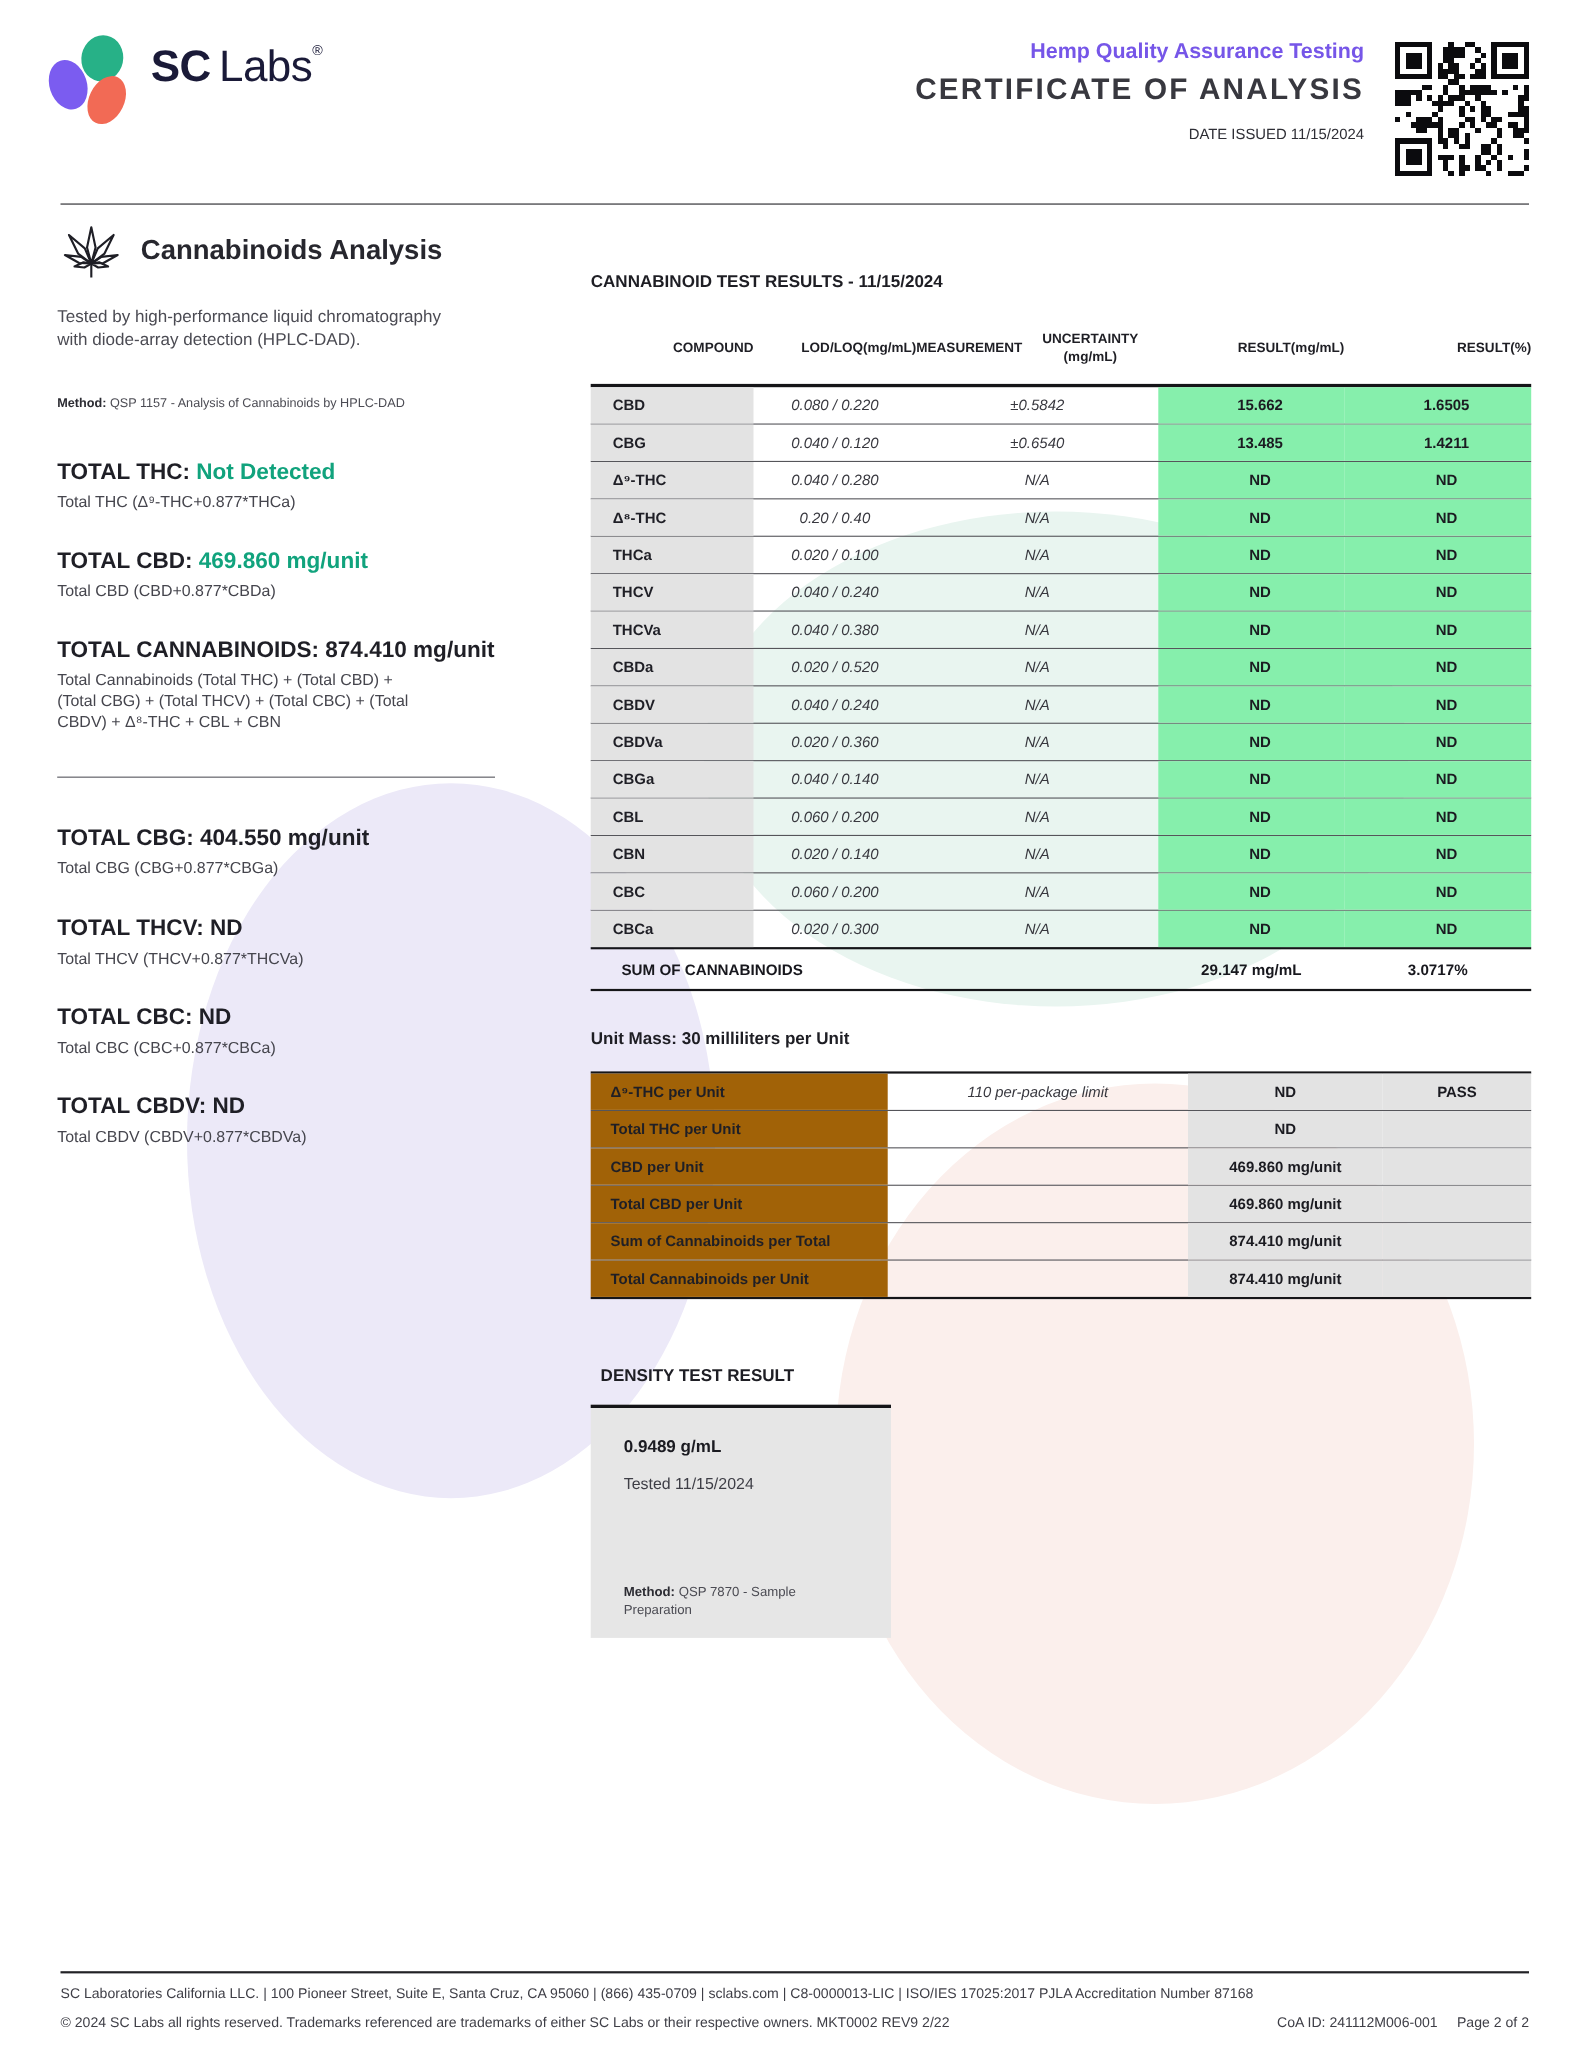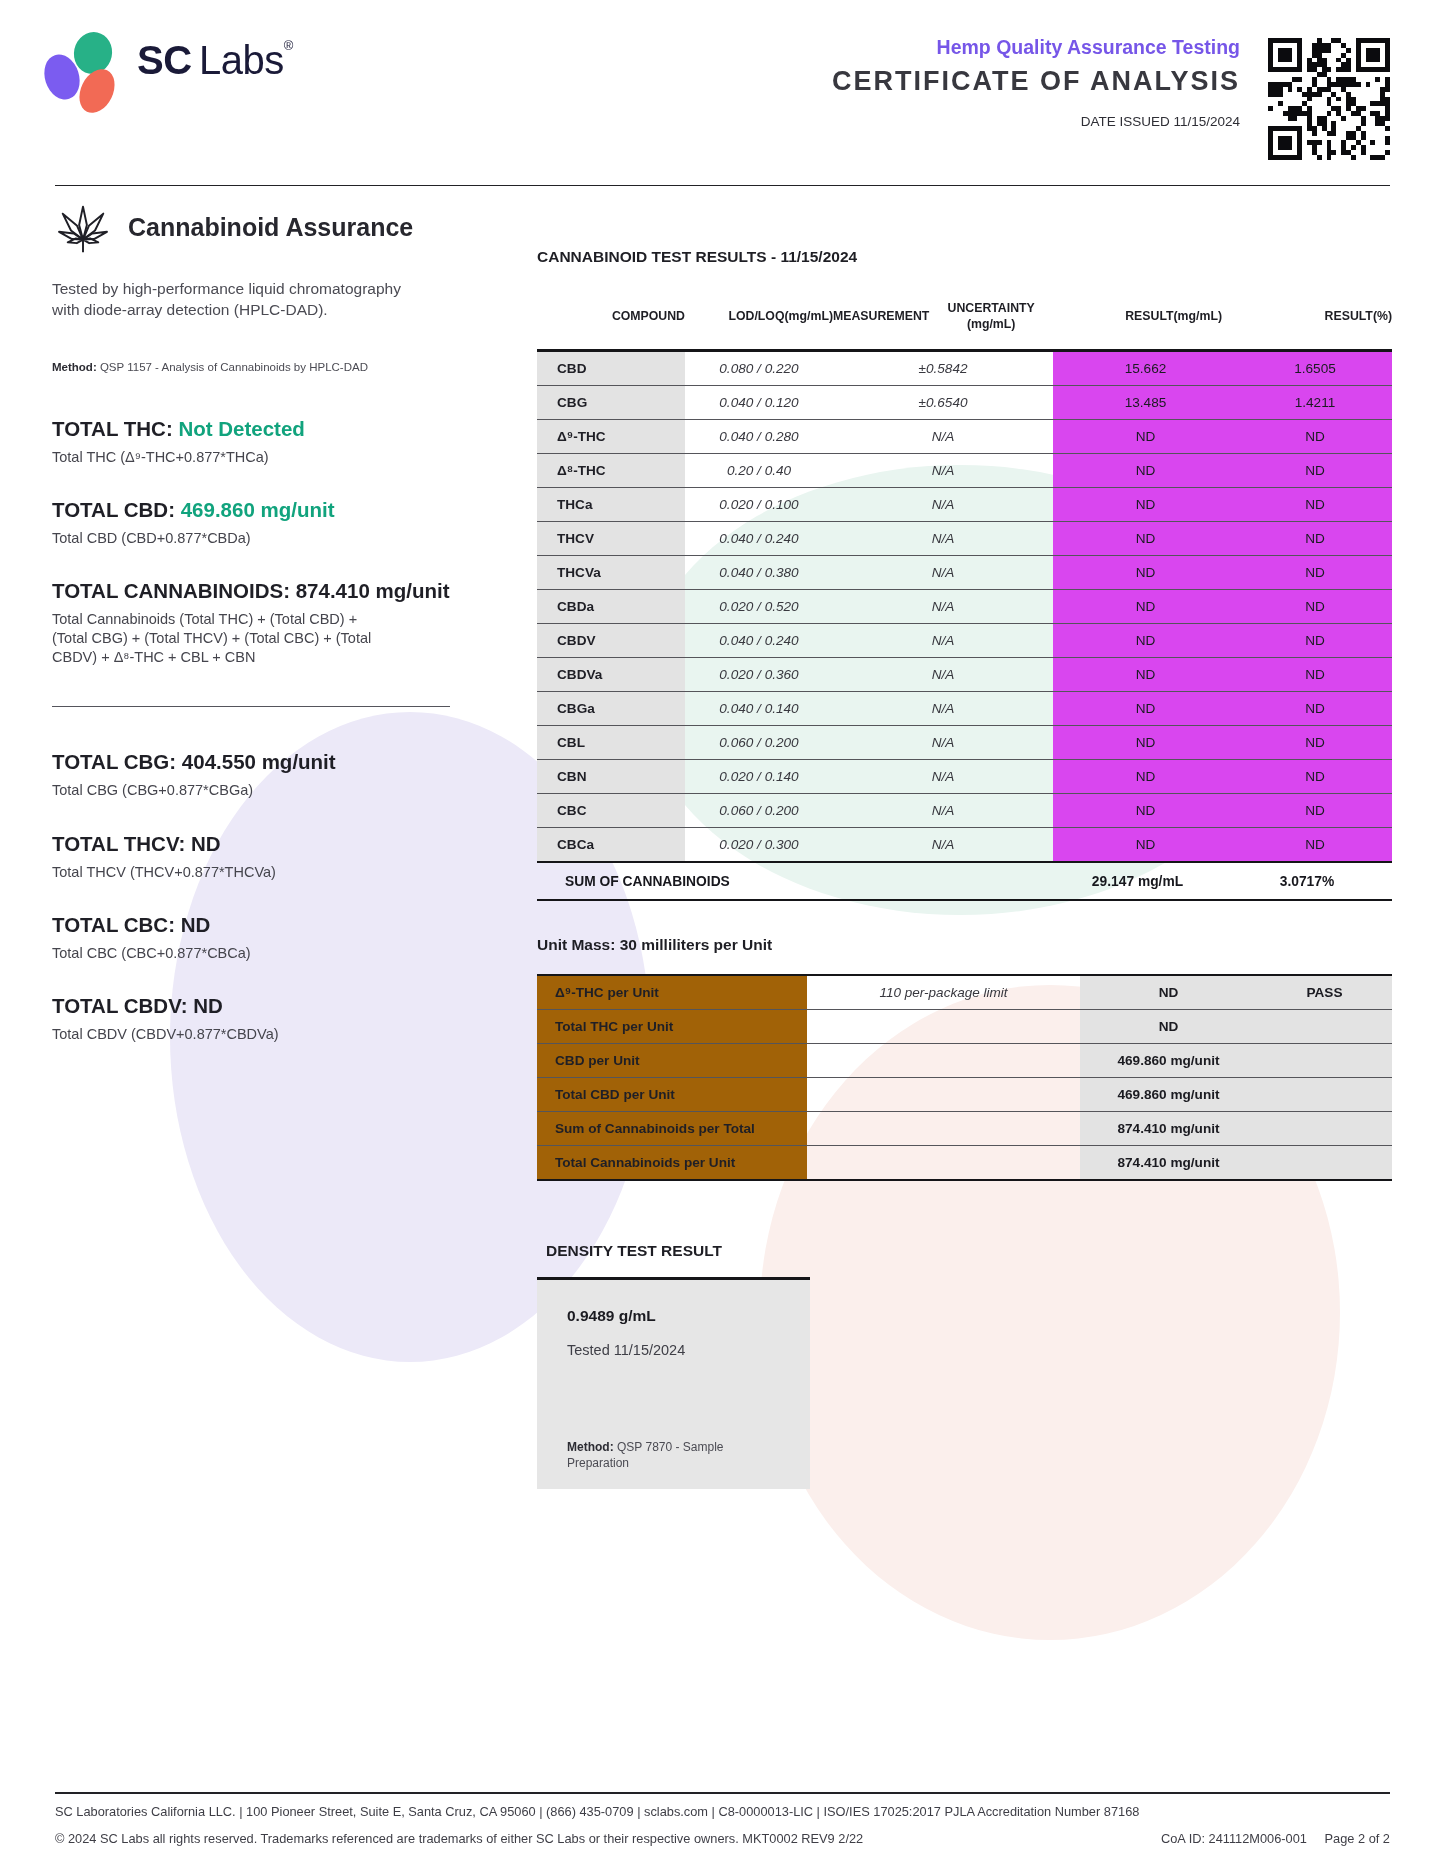--- a/index.html
+++ b/index.html
@@ -51,21 +51,21 @@
   .rtable{left:537px;top:292px;width:855px;}
   .grid-row{display:grid;grid-template-columns:148px 148px 220px 169px 170px;}
   .rhead{border-bottom:3px solid #151518;}
   .hcell{display:flex;flex-direction:row;justify-content:flex-end;align-items:center;
          padding-bottom:7px;height:50px;font-size:12.3px;font-weight:700;color:#1e1e24;line-height:1.28;text-align:center;}
   .drow{border-bottom:1.4px solid #55555a;height:33px;}
   .drow:last-of-type{border-bottom:none;}
   .cell{display:flex;align-items:center;justify-content:center;font-size:13.6px;}
   .c-compound{justify-content:flex-start;padding-left:20px;background:#e3e3e3;font-weight:700;color:#1f1f26;}
   .c-mid{font-style:italic;color:#38383f;}
-  .c-res{background:#d946ef;font-weight:400;color:#1b1b21;padding-left:16px;}
+  .c-res{background:#86efac;font-weight:700;color:#1b1b21;padding-left:16px;}
   .sumrow{border-top:2.6px solid #151518;border-bottom:2.6px solid #151518;height:36px;}
   .sum-label{grid-column:1 / 4;display:flex;align-items:center;padding-left:28px;font-size:13.8px;font-weight:700;color:#17171d;}
   .sum-val{display:flex;align-items:center;justify-content:center;font-size:13.8px;font-weight:700;color:#17171d;}
 
   
   .unit-title{left:537px;top:936px;font-size:15.5px;font-weight:700;color:#1e1e24;}
   .utable{left:537px;top:974px;width:855px;border-top:2.6px solid #151518;border-bottom:2.6px solid #151518;}
   .ugrid{display:grid;grid-template-columns:270px 273px 177px 135px;}
   .urow{border-bottom:1.4px solid #55555a;height:33px;}
   .urow:last-child{border-bottom:none;}
@@ -401,21 +401,21 @@
         <path d="M0 0 L-4 -15 L0 -34 L4 -15 Z"></path>
         <path d="M0 0 L-4 -15 L0 -34 L4 -15 Z" transform="rotate(38)"></path>
         <path d="M0 0 L-4 -15 L0 -34 L4 -15 Z" transform="rotate(-38)"></path>
         <path d="M0 0 L-3 -11 L0 -26 L3 -11 Z" transform="rotate(72)"></path>
         <path d="M0 0 L-3 -11 L0 -26 L3 -11 Z" transform="rotate(-72)"></path>
         <path d="M0 0 L-2.5 -7 L0 -16 L2.5 -7 Z" transform="rotate(100)"></path>
         <path d="M0 0 L-2.5 -7 L0 -16 L2.5 -7 Z" transform="rotate(-100)"></path>
         <path d="M0 0 L0 13"></path>
       </g>
     </svg>
-    <span class="section-title">Cannabinoid Assurance</span>
+    <span class="section-title">Cannabinoids Analysis</span>
   </div>
   <div class="desc">Tested by high-performance liquid chromatography with diode-array detection (HPLC-DAD).</div>
   <div class="method-line"><b>Method:</b> <span>QSP 1157 - Analysis of Cannabinoids by HPLC-DAD</span></div>
   <div class="totals" id="totals">
       <div class="total-item">
         <div class="total-head"><span>TOTAL THC: </span><span class="green">Not Detected</span></div>
         <div class="total-formula">Total THC (Δ⁹-THC+0.877*THCa)</div>
       </div>
       <div class="total-item">
         <div class="total-head"><span>TOTAL CBD: </span><span class="green">469.860 mg/unit</span></div>

